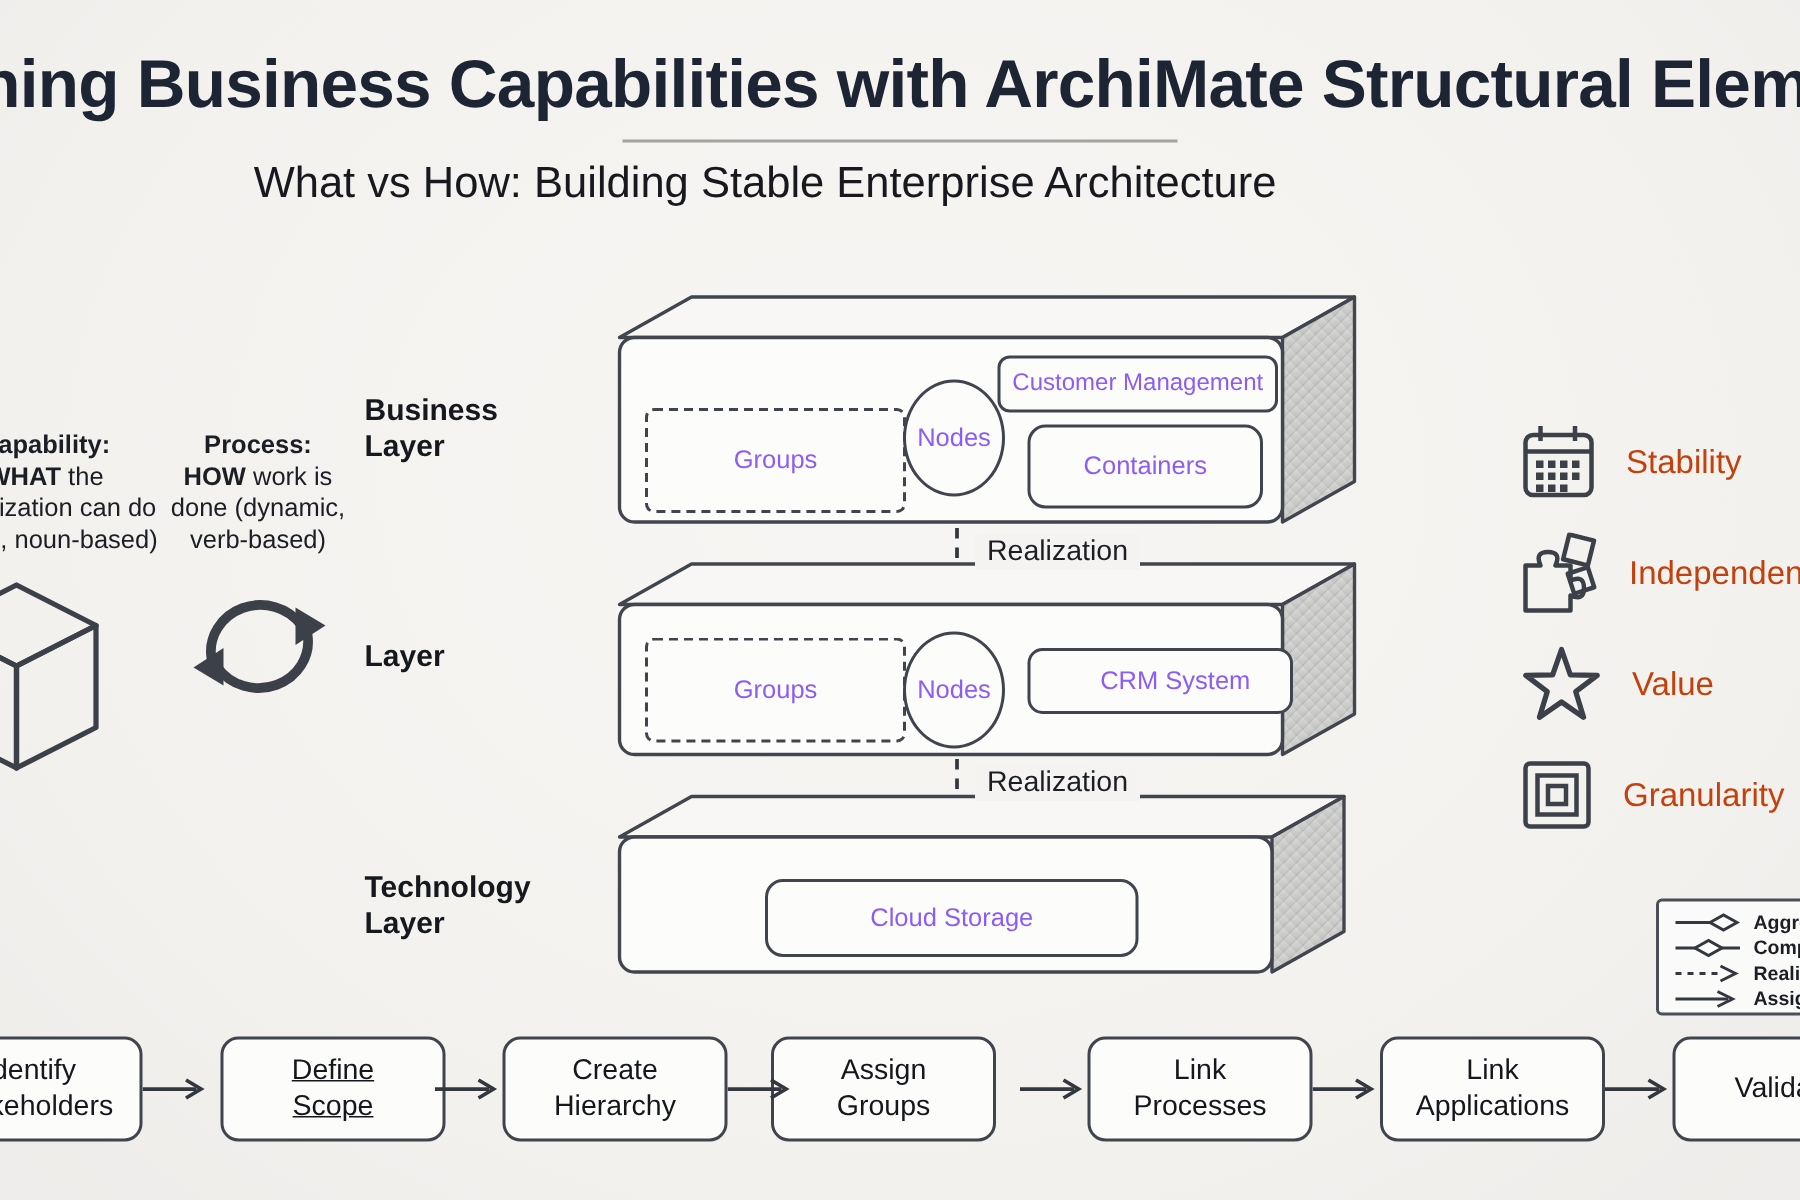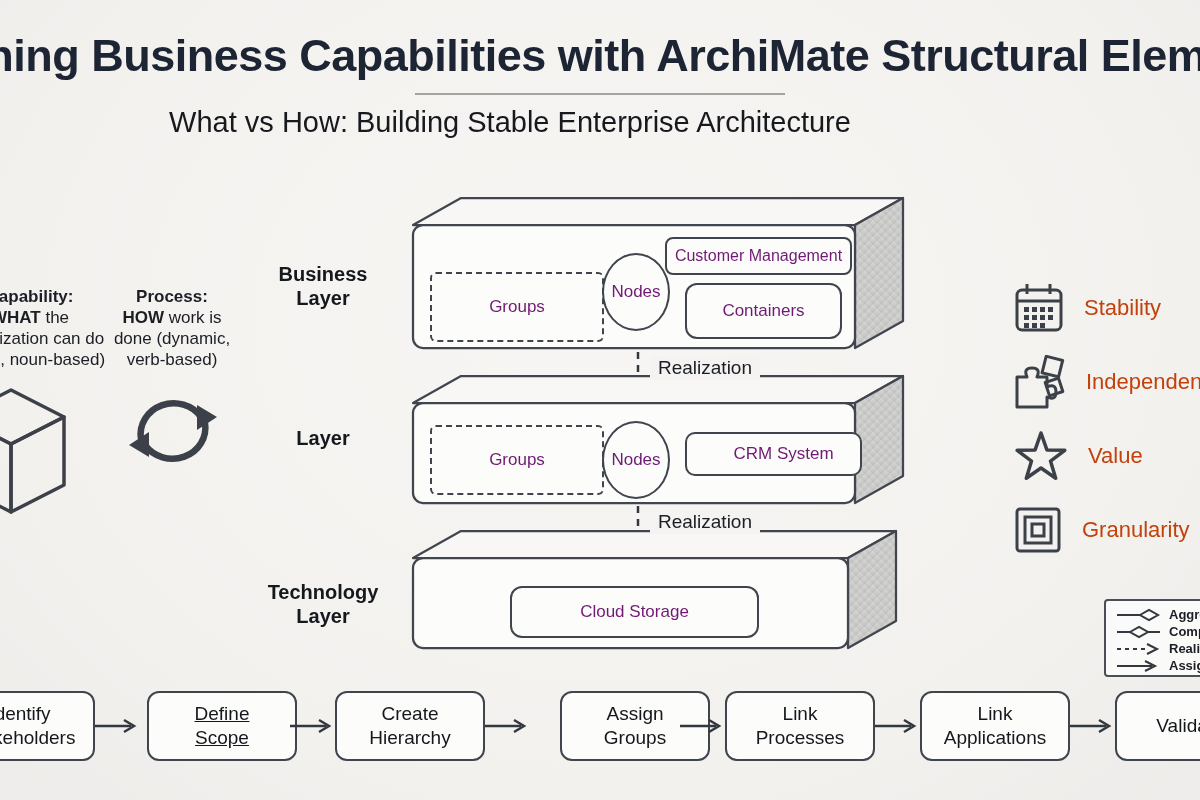--- a/index.html
+++ b/index.html
@@ -19,28 +19,28 @@
   }
   .divider{top:93px;left:50%;transform:translateX(-50%);width:370px;height:2px;background:#a3a3a1;}
   .subtitle{top:106px;left:0;width:1020px;text-align:center;font-size:29px;font-weight:500;color:#17191e;}
   
   .def{line-height:21px;font-size:17px;text-align:center;color:#1b1e24;}
   .def .hd{font-weight:700;}
   .def .em{font-weight:700;}
   #def-capability{top:286px;left:-80px;width:220px;}
   #def-process{top:286px;left:92px;width:160px;}
   
-  .layer-label{font-size:20px;font-weight:700;line-height:24px;text-align:center;color:#15181d;width:160px;}
+  .layer-label{font-size:20px;font-weight:700;line-height:24px;text-align:left;color:#15181d;width:160px;}
   #label-business{top:262px;left:243px;}
   #label-application{top:426px;left:243px;}
   #label-technology{top:580px;left:243px;}
   
   .el{
     display:flex;align-items:center;justify-content:center;
-    font-size:17px;color:#701a75;background:#fcfcfb;
+    font-size:17px;color:#8b5cf6;background:#fcfcfb;
     border:2.5px solid #3f444d;
   }
   .el.dashed{border-style:dashed;background:transparent;}
   .realization-label{
     font-size:19px;color:#1b1e24;background:#f4f3f1;padding:1px 8px;line-height:22px;
   }
   
   .principle{display:flex;align-items:center;gap:20px;width:300px;height:52px;}
   .principle .lab{font-size:22px;color:#c2410c;}
   
@@ -256,21 +256,21 @@
     <span>Stakeholders</span>
 </div>
 <div class="abs step" style="left:147px;text-decoration:underline;">
   <span>Define</span>
     <span>Scope</span>
 </div>
 <div class="abs step" style="left:335px;align-items:center;">
   <span>Create</span>
     <span>Hierarchy</span>
 </div>
-<div class="abs step" style="left:560px;text-align:center;">
+<div class="abs step" style="left:514px;text-align:center;">
   <span>Assign</span>
     <span>Groups</span>
 </div>
 <div class="abs step" style="left:725px;">
   <span>Link</span>
     <span>Processes</span>
 </div>
 <div class="abs step" style="left:920px;">
   <span>Link</span>
     <span>Applications</span>

